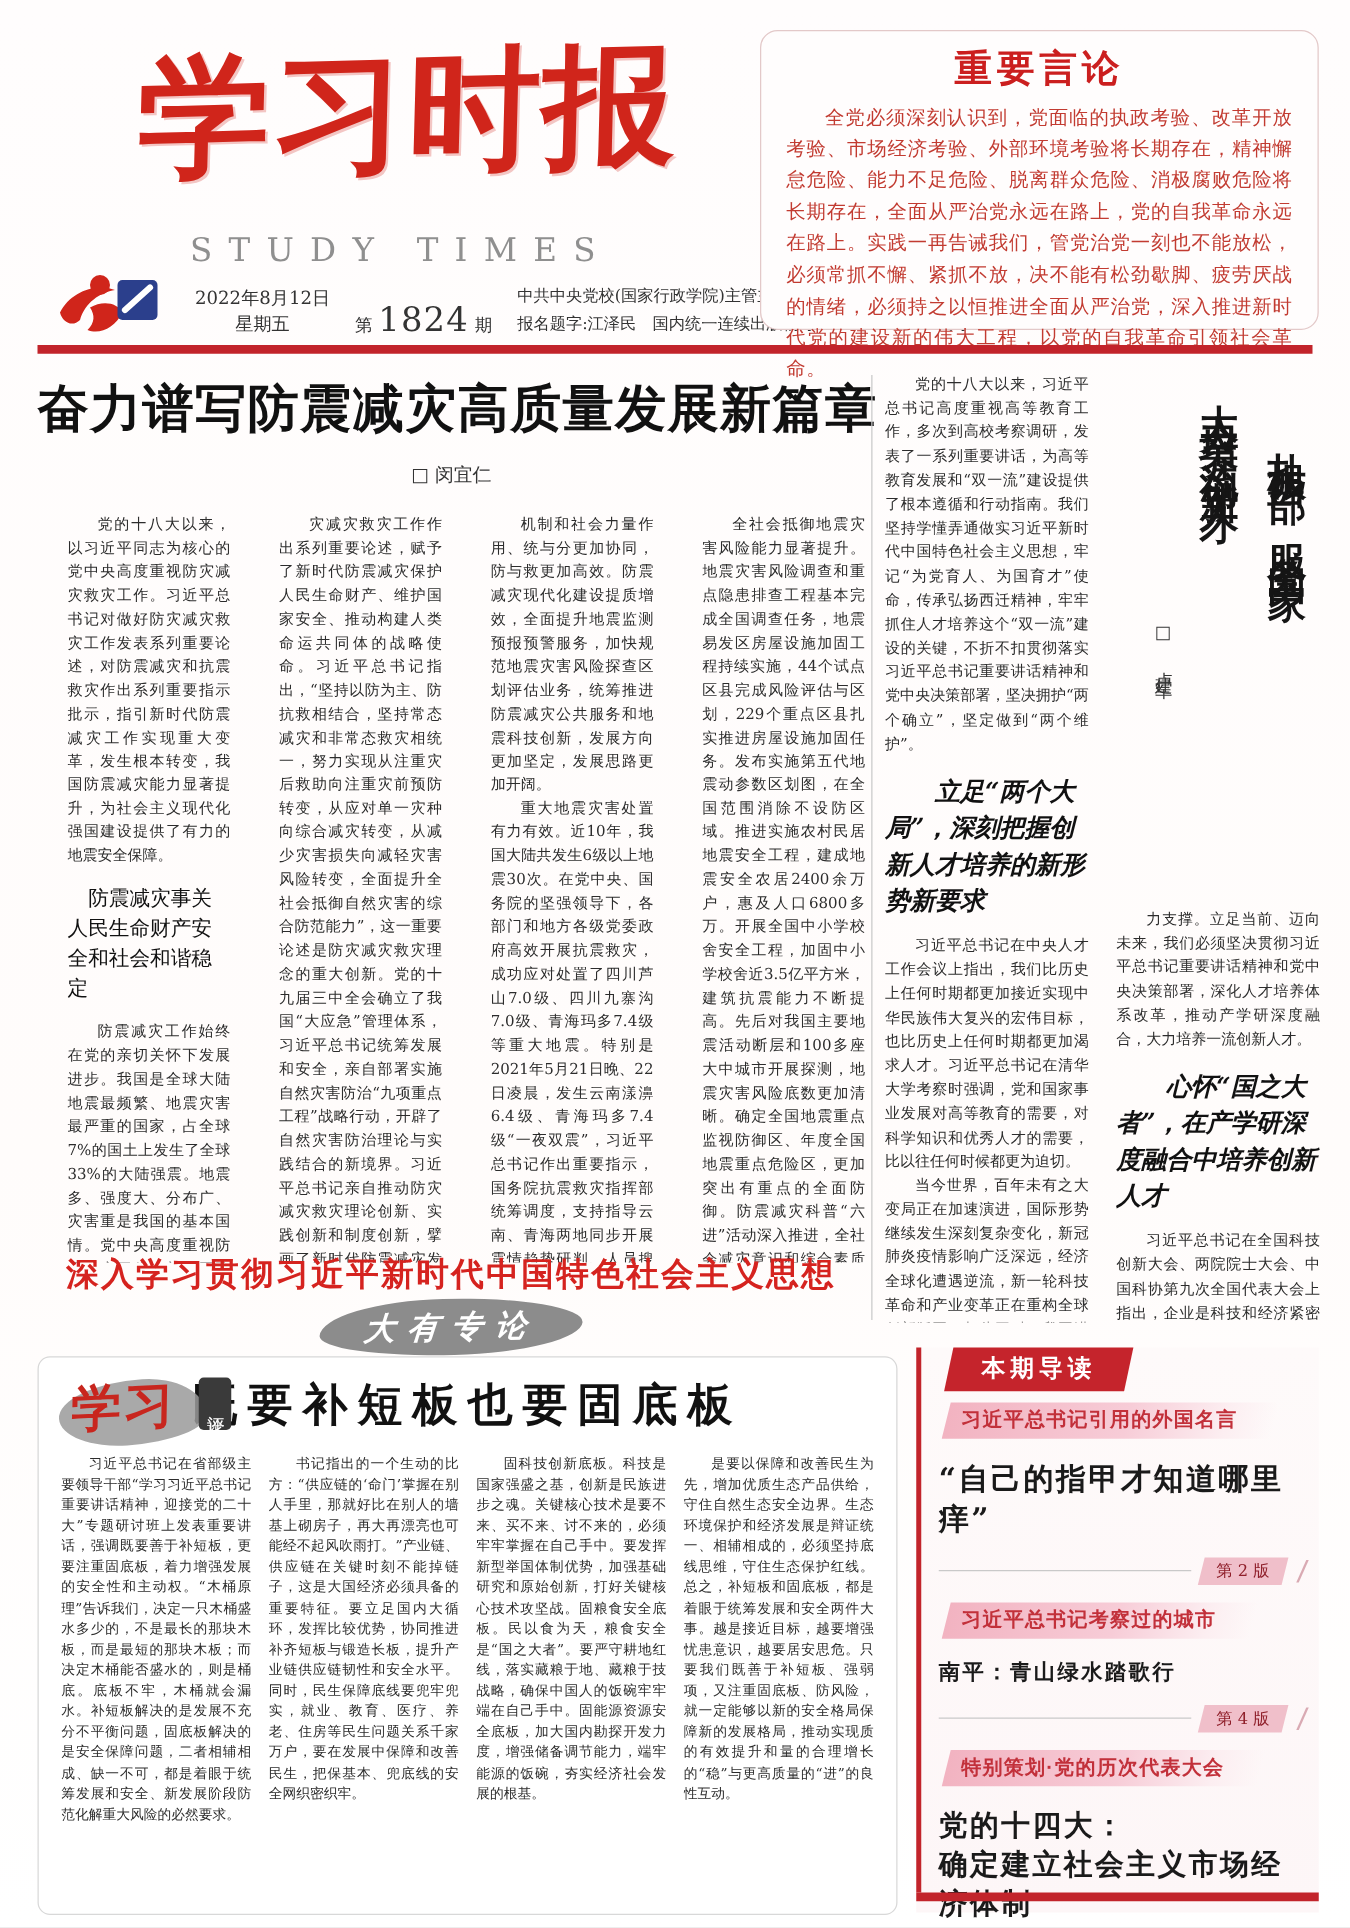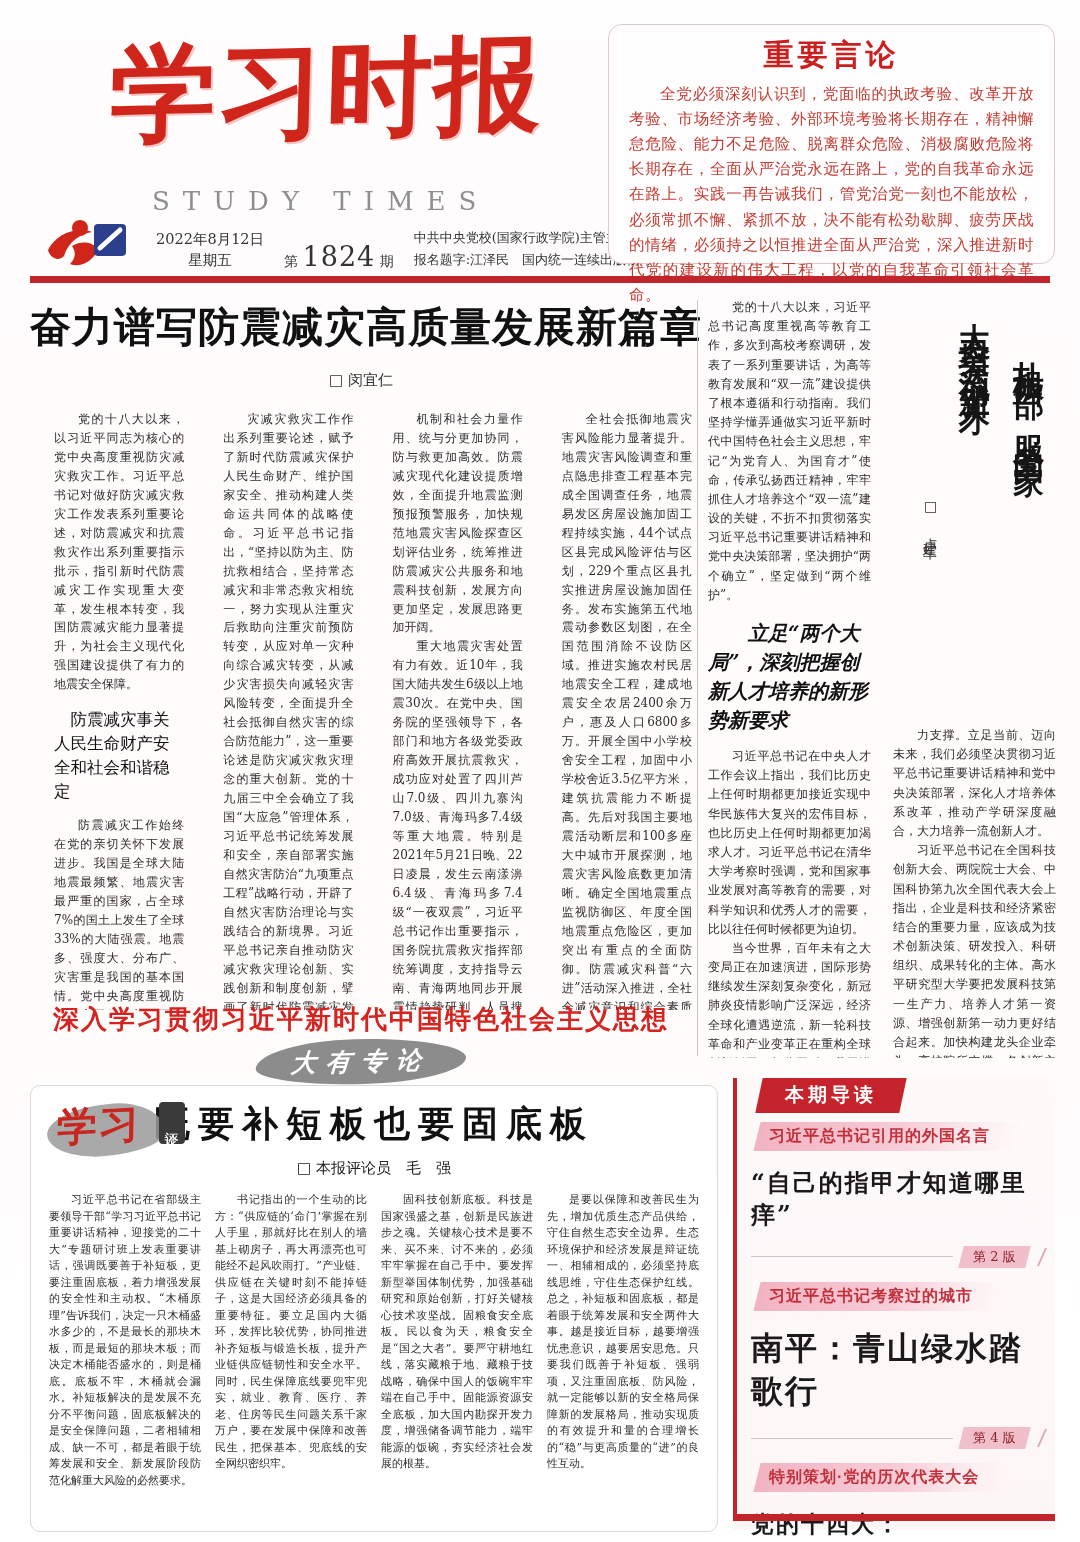--- a/index.html
+++ b/index.html
@@ -99,21 +99,21 @@
   .digest-items { position:absolute; left:18px; top:44px; width:292px; }
   .d-item { margin-bottom:14px; }
   .d-tag { display:inline-block; transform:skewX(-14deg); margin-left:6px;
       background:linear-gradient(90deg,#f2b3c1 0%,#f7ccd7 55%,#fceef1 85%,rgba(255,255,255,0) 100%);
       padding:4px 30px 4px 12px; }
   .d-tag span { display:inline-block; transform:skewX(14deg); color:#c2303a; font-weight:700;
       font-size:16px; font-family:"Liberation Sans",sans-serif; letter-spacing:1px; white-space:nowrap; }
   .d-title { font-weight:900; color:#1a1a1a; margin:16px 0 14px 0;
       line-height:1.35; letter-spacing:2px; }
   .d-title.s1 { font-size:24px; }
-  .d-title.s2 { font-size:32px; }
+  .d-title.s2 { font-size:17px; }
   .d-title.s3 { font-size:23px; }
   .d-pagerow { display:flex; align-items:center; }
   .d-line { flex:1 1 auto; height:1px; background:#c9c9c9; }
   .d-page { background:#f0bfca; color:#8f1f2a; font-size:13px; padding:2px 12px;
       transform:skewX(-14deg); margin-left:8px; white-space:nowrap; }
   .d-page span { display:inline-block; transform:skewX(14deg); }
   .d-slash { width:10px; height:18px; border-right:2px solid #d9aab3; transform:skewX(-24deg); margin-left:5px; }
   .digest-bottomrule { position:absolute; left:0; top:436px; width:322px; height:7px; background:#c2242b; }
 </style>
 </head>
@@ -199,33 +199,33 @@
     <div class="r-col">
       <div class="v-head-wrap">
         <div class="v-byline">□ 卢建军</div>
         <div class="v-title">
           <div class="l1">扎根西部　服务国家</div>
           <div class="l2">大力培养一流创新人才</div>
         </div>
       </div>
       <div>
           <div class="b-p">力支撑。立足当前、迈向未来，我们必须坚决贯彻习近平总书记重要讲话精神和党中央决策部署，深化人才培养体系改革，推动产学研深度融合，大力培养一流创新人才。</div>
+          <div class="b-h">心怀“国之大者”，在产学研深度融合中培养创新人才</div>
           <div class="b-p">习近平总书记在全国科技创新大会、两院院士大会、中国科协第九次全国代表大会上指出，企业是科技和经济紧密结合的重要力量，应该成为技术创新决策、研发投入、科研组织、成果转化的主体。高水平研究型大学要把发展科技第一生产力、培养人才第一资源、增强创新第一动力更好结合起来。加快构建龙头企业牵头、高校院所支撑、各创新主体相互协同的创新联合体。(下转3版)</div>
         </div>
     </div>
   </div>
 
   <div class="comment-box">
     <div class="c-logo">
       <div class="c-ink"></div>
       <div class="c-logo-text">学习</div>
       <div class="c-seal">评论</div>
     </div>
     <div class="c-title">既要补短板也要固底板</div>
-    <div class="c-byline">□ 本报评论员　毛　强</div>
     <div class="c-cols">
       <div class="c-col">
           <p>习近平总书记在省部级主要领导干部“学习习近平总书记重要讲话精神，迎接党的二十大”专题研讨班上发表重要讲话，强调既要善于补短板，更要注重固底板，着力增强发展的安全性和主动权。“木桶原理”告诉我们，决定一只木桶盛水多少的，不是最长的那块木板，而是最短的那块木板；而决定木桶能否盛水的，则是桶底。底板不牢，木桶就会漏水。补短板解决的是发展不充分不平衡问题，固底板解决的是安全保障问题，二者相辅相成、缺一不可，都是着眼于统筹发展和安全、新发展阶段防范化解重大风险的必然要求。</p>
         </div>
       <div class="c-col">
           <p>书记指出的一个生动的比方：“供应链的‘命门’掌握在别人手里，那就好比在别人的墙基上砌房子，再大再漂亮也可能经不起风吹雨打。”产业链、供应链在关键时刻不能掉链子，这是大国经济必须具备的重要特征。要立足国内大循环，发挥比较优势，协同推进补齐短板与锻造长板，提升产业链供应链韧性和安全水平。同时，民生保障底线要兜牢兜实，就业、教育、医疗、养老、住房等民生问题关系千家万户，要在发展中保障和改善民生，把保基本、兜底线的安全网织密织牢。</p>
         </div>
       <div class="c-col">
           <p>固科技创新底板。科技是国家强盛之基，创新是民族进步之魂。关键核心技术是要不来、买不来、讨不来的，必须牢牢掌握在自己手中。要发挥新型举国体制优势，加强基础研究和原始创新，打好关键核心技术攻坚战。固粮食安全底板。民以食为天，粮食安全是“国之大者”。要严守耕地红线，落实藏粮于地、藏粮于技战略，确保中国人的饭碗牢牢端在自己手中。固能源资源安全底板，加大国内勘探开发力度，增强储备调节能力，端牢能源的饭碗，夯实经济社会发展的根基。</p>
         </div>

